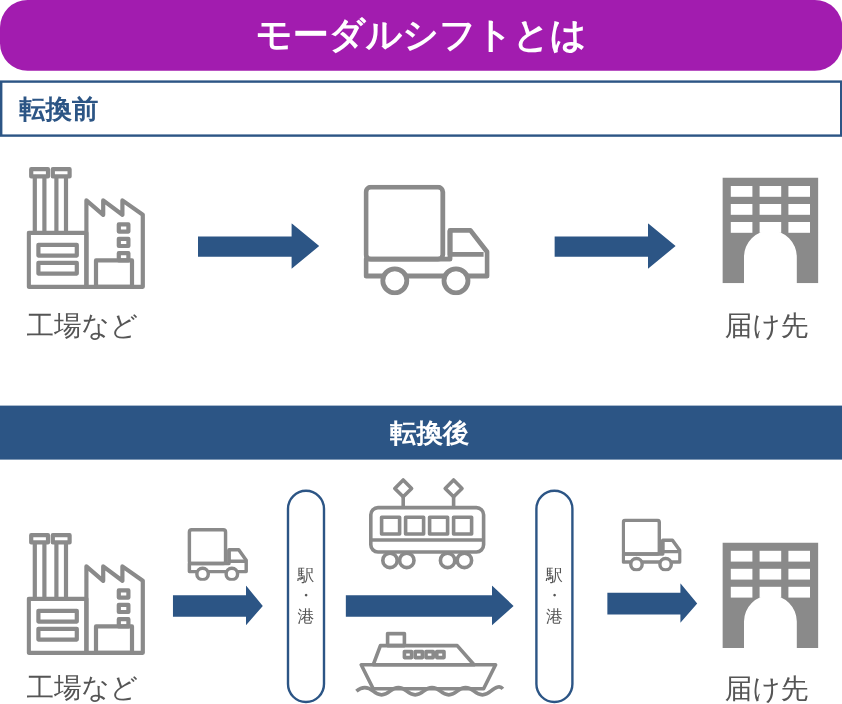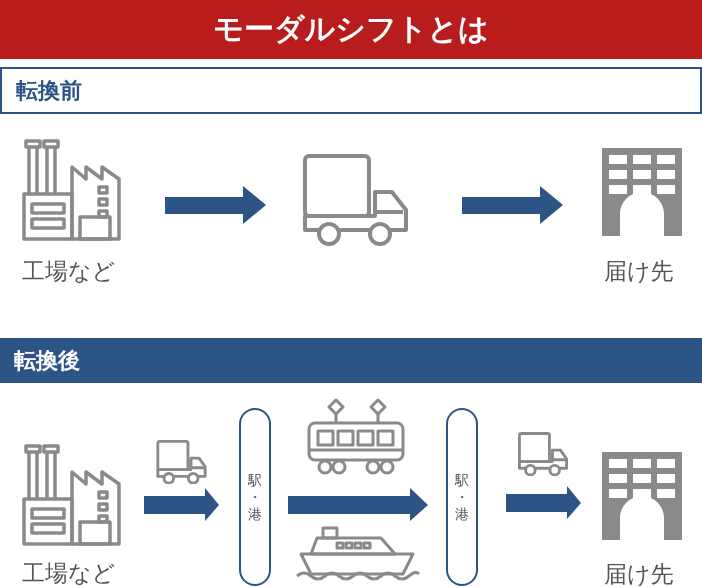--- a/index.html
+++ b/index.html
@@ -1,25 +1,25 @@
 <!DOCTYPE html>
 <html><head>
 <meta charset="utf-8">
 <style>
   html, body { margin:0; padding:0; }
   body { width:702px; height:587px; background:#ffffff; position:relative; overflow:hidden;
          font-family:"DejaVu Sans", "Liberation Sans", sans-serif; }
   .abs { position:absolute; }
-  #title-bar { left:0; top:0; width:702px; height:59px; background:#b91c1c;
-               display:flex; align-items:center; justify-content:center; }
+  #title-bar { left:0; top:0; width:702px; height:59px; background:#a21caf;
+               display:flex; align-items:center; justify-content:center;border-radius:23px; }
   #title-bar span { color:#fff; font-size:30px; font-weight:bold; letter-spacing:0px; }
   #before-bar { left:0; top:67px; width:698px; height:43px; border:2px solid #2c5585; background:#fff;
                 display:flex; align-items:center; }
   #before-bar span { color:#2c5585; font-size:22px; font-weight:bold; margin-left:14px; }
-  #after-bar { left:0; top:338px; width:702px; height:45px; background:#2c5585; display:flex; align-items:center; }
+  #after-bar { left:0; top:338px; width:702px; height:45px; background:#2c5585; display:flex; align-items:center;justify-content:center; }
   #after-bar span { color:#fff; font-size:22px; font-weight:bold; margin-left:14px; }
   .label { color:#555; font-size:23px; font-weight:normal; white-space:nowrap; }
   .pill { width:28px; height:174px; border:2px solid #2c5585; border-radius:16px; background:#fff;
           display:flex; flex-direction:column; align-items:center; justify-content:center; }
   .pill span { color:#555; font-size:14px; line-height:17px; }
   svg { display:block; }
 </style>
 </head>
 <body>
 

